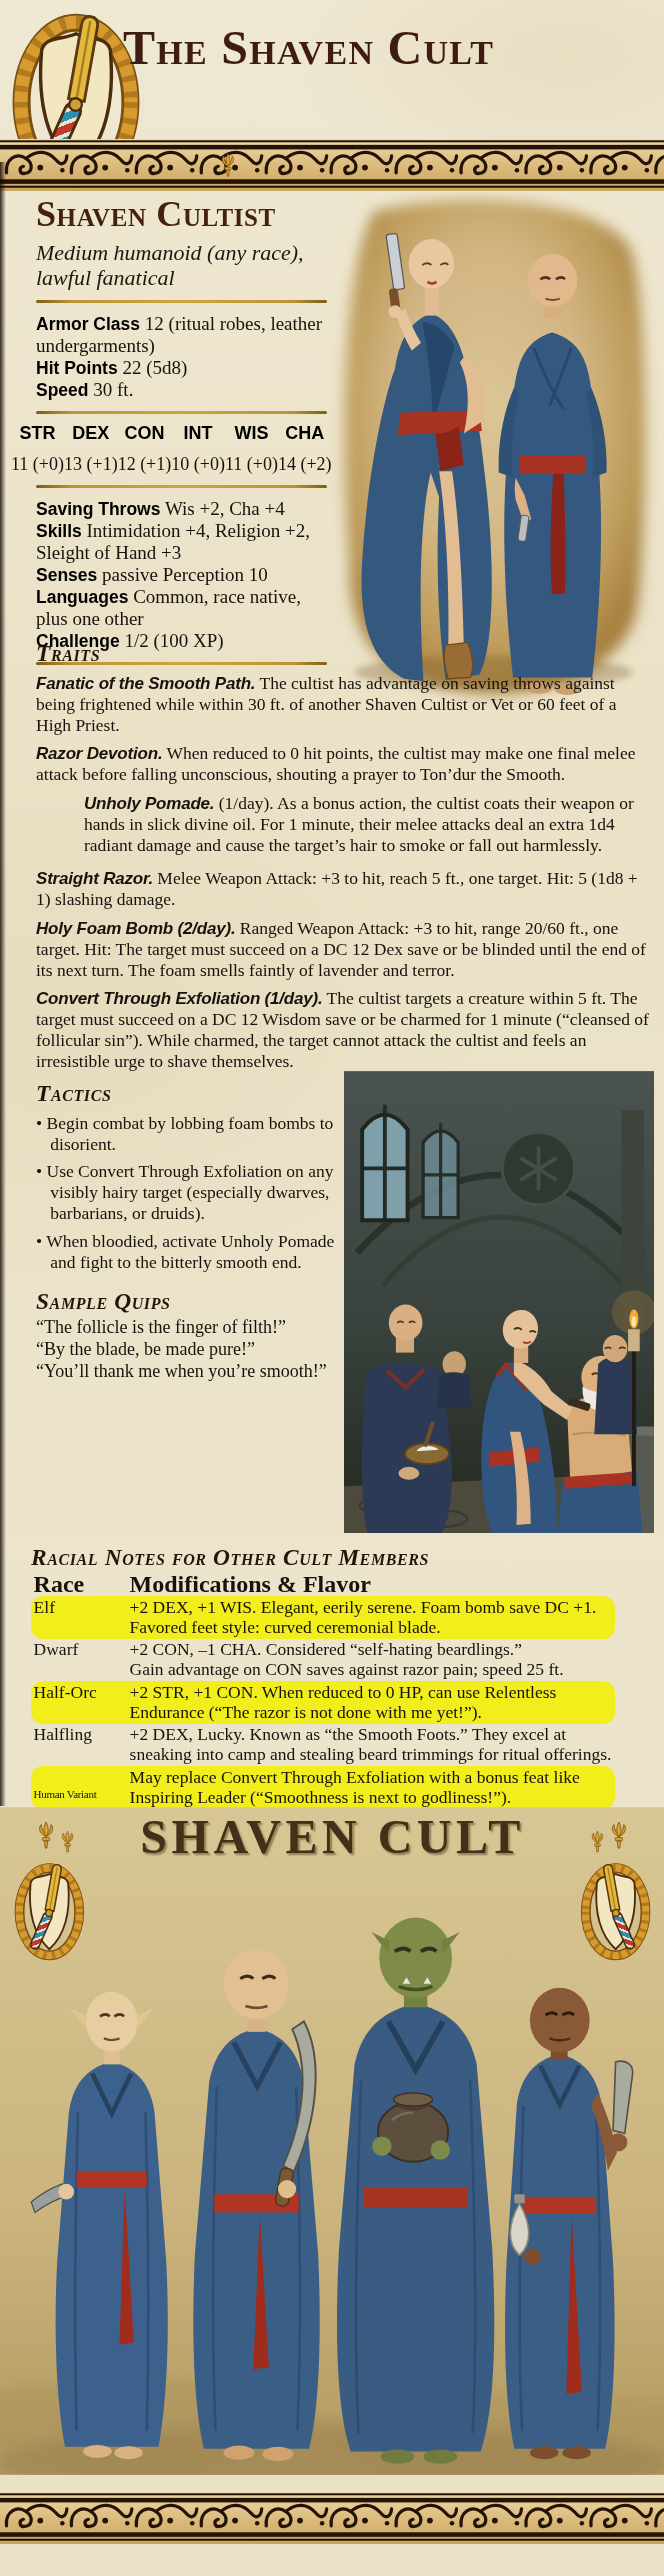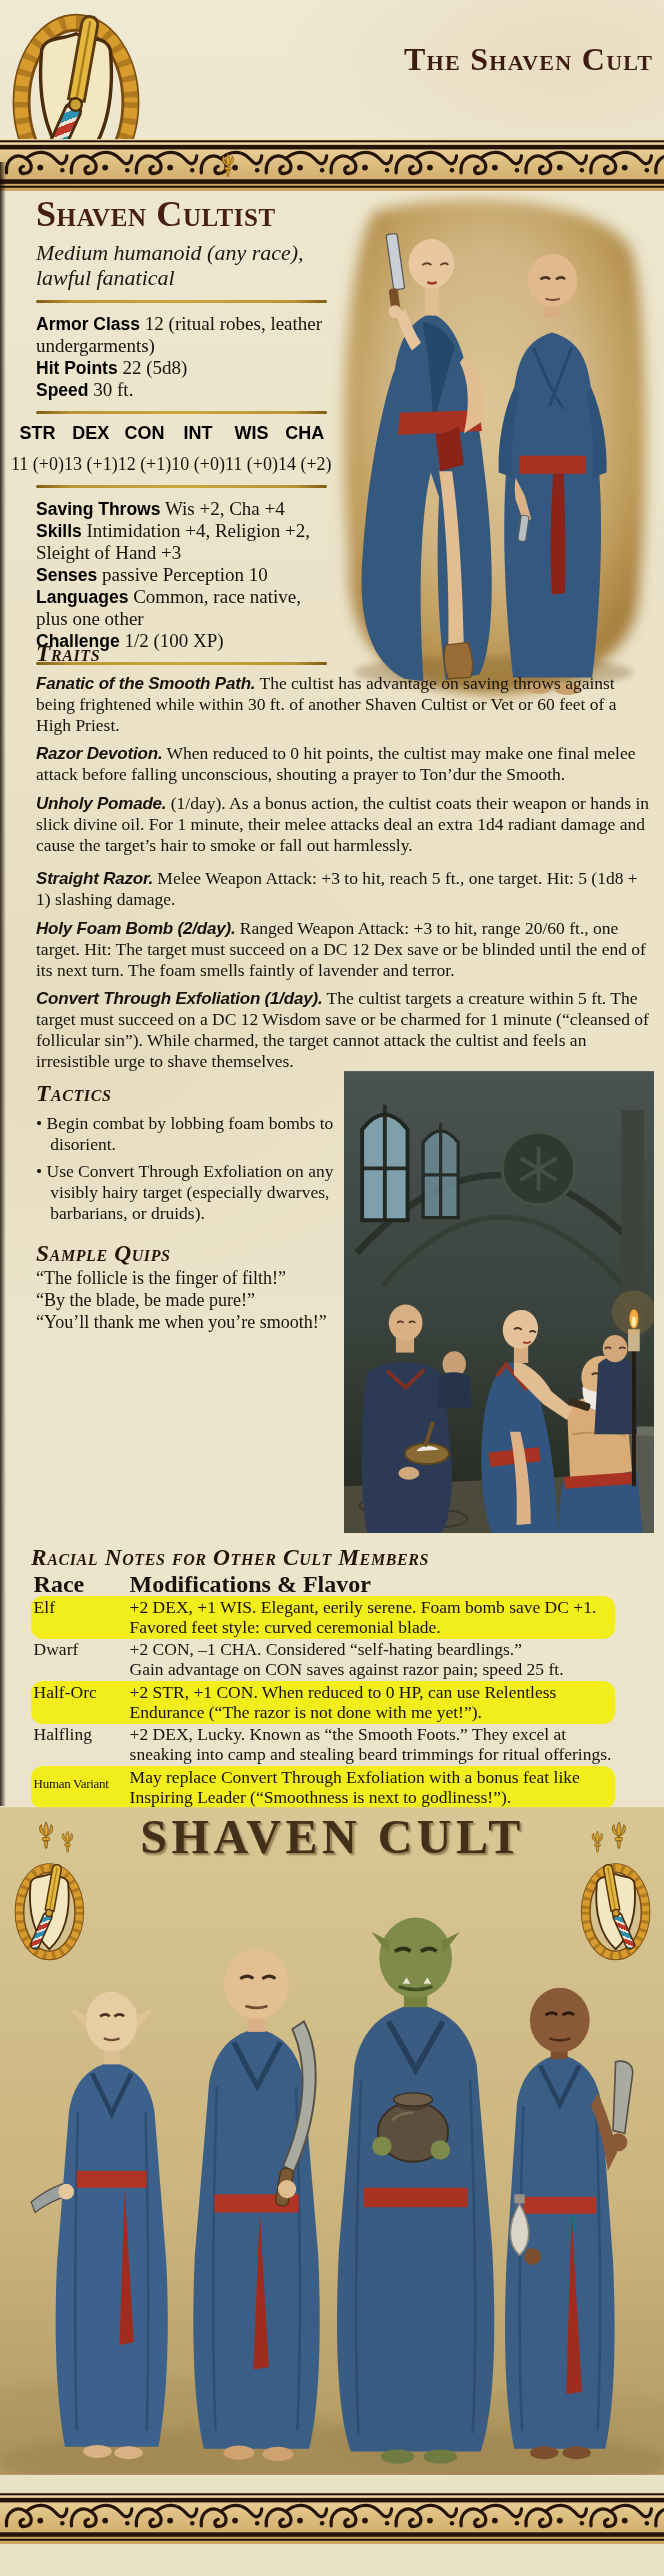--- a/index.html
+++ b/index.html
@@ -7,22 +7,22 @@
     position:relative;width:665px;height:2576px;margin:0 auto;overflow:hidden;
     font-family:"Liberation Serif","DejaVu Serif",serif;color:#17120c;
     background:
       radial-gradient(ellipse 403px 195px at 85% 2%, rgba(214,194,152,.28), transparent 70%),
       radial-gradient(ellipse 584px 390px at 10% 40%, rgba(204,184,140,.16), transparent 70%),
       linear-gradient(#efe8d2, #eae1c6 30%, #ece4cb 60%, #e9e1c6);
   }
   .sc{font-variant:small-caps;}
   
   .hdr-title{
-    position:absolute;top:42px;left:123px;right:11.7px;text-align:right;
-    font-size:32px;font-weight:bold;letter-spacing:1.3px;color:#3f1c12;line-height:1.1;
+    position:absolute;top:22px;left:123px;right:11.7px;text-align:left;
+    font-size:48px;font-weight:bold;letter-spacing:1.3px;color:#3f1c12;line-height:1.1;
   }
   .crest-hdr{position:absolute;left:6.5px;top:3.9px;}
   .band{position:absolute;left:0;width:665px;height:52px;}
   .band-top{top:139px;}
   .band-bottom{top:2492px;}
   .edge-shadow{position:absolute;left:0;top:162px;width:5.8px;height:1644px;
     background:linear-gradient(90deg, rgba(22,12,4,.85), rgba(22,12,4,0));}
   
   .statblock{position:absolute;left:36px;top:196px;width:291px;}
   .sb-name{font-size:36px;font-weight:bold;color:#471f10;letter-spacing:0.6px;line-height:1.05;}
@@ -39,38 +39,38 @@
   .art-top{position:absolute;left:325px;top:192px;pointer-events:none;}
   .art-mid{display:block;}
   .poster-svg{position:absolute;left:0;top:1807px;}
   
   .main{position:absolute;left:36px;top:640px;width:614px;}
   .h-sec{font-size:23.4px;font-weight:bold;font-style:italic;color:#241508;
     letter-spacing:0.6px;line-height:26px;margin:0 0 6.5px 0;}
   .entry{font-size:17.5px;line-height:21px;margin:0 0 7.8px 0;}
   .entry .ename{font-family:"Liberation Sans",sans-serif;font-weight:bold;font-style:italic;
     font-size:17px;letter-spacing:-0.2px;}
-  .gap-lg{margin-bottom:11.7px;}
+  .gap-lg{margin-bottom:11.7px;margin-left:48px;}
   .row2{display:flex;align-items:flex-start;margin-top:2.6px;}
   .colL{width:303px;flex:0 0 auto;}
   .colR{flex:0 0 auto;margin-left:5.2px;margin-top:-9px;}
   ul.bullets{list-style:none;margin:0;padding:0;}
   ul.bullets li{font-size:17.5px;line-height:21px;margin:0 0 6.5px 0;padding-left:14.3px;text-indent:-14.3px;}
   ul.bullets li::before{content:"• ";}
   .quips-h{margin-top:15.6px;margin-bottom:1.3px;}
   .quip{font-size:18px;line-height:22px;}
   
   .racial{position:absolute;left:31px;top:1544px;width:584px;}
   .racial .h-sec{margin-bottom:3.9px;}
   .rtable{width:100%;}
   .rrow{display:grid;grid-template-columns:96px 1fr;padding:0.6px 2.6px 1.9px 2.6px;}
   .rrow.hl{background:#f2ee1b;border-radius:12px;}
   .rhead .rc{font-weight:bold;font-size:24px;}
   .rc{font-size:17.5px;line-height:20px;}
-  .race-sm{font-size:13px;letter-spacing:-0.3px;white-space:nowrap;padding-top:7px;}
+  .race-sm{font-size:11px;letter-spacing:-0.3px;white-space:nowrap;padding-top:17px;}
   
   .poster-title{position:absolute;left:0;top:1813px;width:665px;text-align:center;
     font-size:48px;font-weight:bold;letter-spacing:4.5px;color:#42301a;line-height:1.0;
     text-shadow:0.6px 0.6px 0 #a08850, 1.9px 1.9px 1.9px rgba(40,24,6,.45);}
   .hidden-defs{position:absolute;width:0;height:0;overflow:hidden;}
 </style>
 </head>
 <body>
 
 <svg class="hidden-defs" xmlns="http://www.w3.org/2000/svg" aria-hidden="true">
@@ -260,20 +260,21 @@
     <p class="entry"><span class="ename">Straight Razor.</span> <span>Melee Weapon Attack: +3 to hit, reach 5 ft., one target. Hit: 5 (1d8 + 1) slashing damage.</span></p>
     <p class="entry"><span class="ename">Holy Foam Bomb (2/day).</span> <span>Ranged Weapon Attack: +3 to hit, range 20/60 ft., one target. Hit: The target must succeed on a DC 12 Dex save or be blinded until the end of its next turn. The foam smells faintly of lavender and terror.</span></p>
     <p class="entry"><span class="ename">Convert Through Exfoliation (1/day).</span> <span>The cultist targets a creature within 5 ft. The target must succeed on a DC 12 Wisdom save or be charmed for 1 minute (“cleansed of follicular sin”). While charmed, the target cannot attack the cultist and feels an irresistible urge to shave themselves.</span></p>
 
     <div class="row2">
       <div class="colL">
         <div class="h-sec sc">Tactics</div>
         <ul class="bullets">
           <li>Begin combat by lobbing foam bombs to disorient.</li>
           <li>Use Convert Through Exfoliation on any visibly hairy target (especially dwarves, barbarians, or druids).</li>
+          <li>When bloodied, activate Unholy Pomade and fight to the bitterly smooth end.</li>
         </ul>
         <div class="h-sec sc quips-h">Sample Quips</div>
         <div class="quip">“The follicle is the finger of filth!”</div>
         <div class="quip">“By the blade, be made pure!”</div>
         <div class="quip">“You’ll thank me when you’re smooth!”</div>
       </div>
       <div class="colR">
 
         <svg class="art-mid" width="310" height="462" viewBox="0 0 478 712">
           <rect width="478" height="712" fill="url(#midBg)"></rect>

